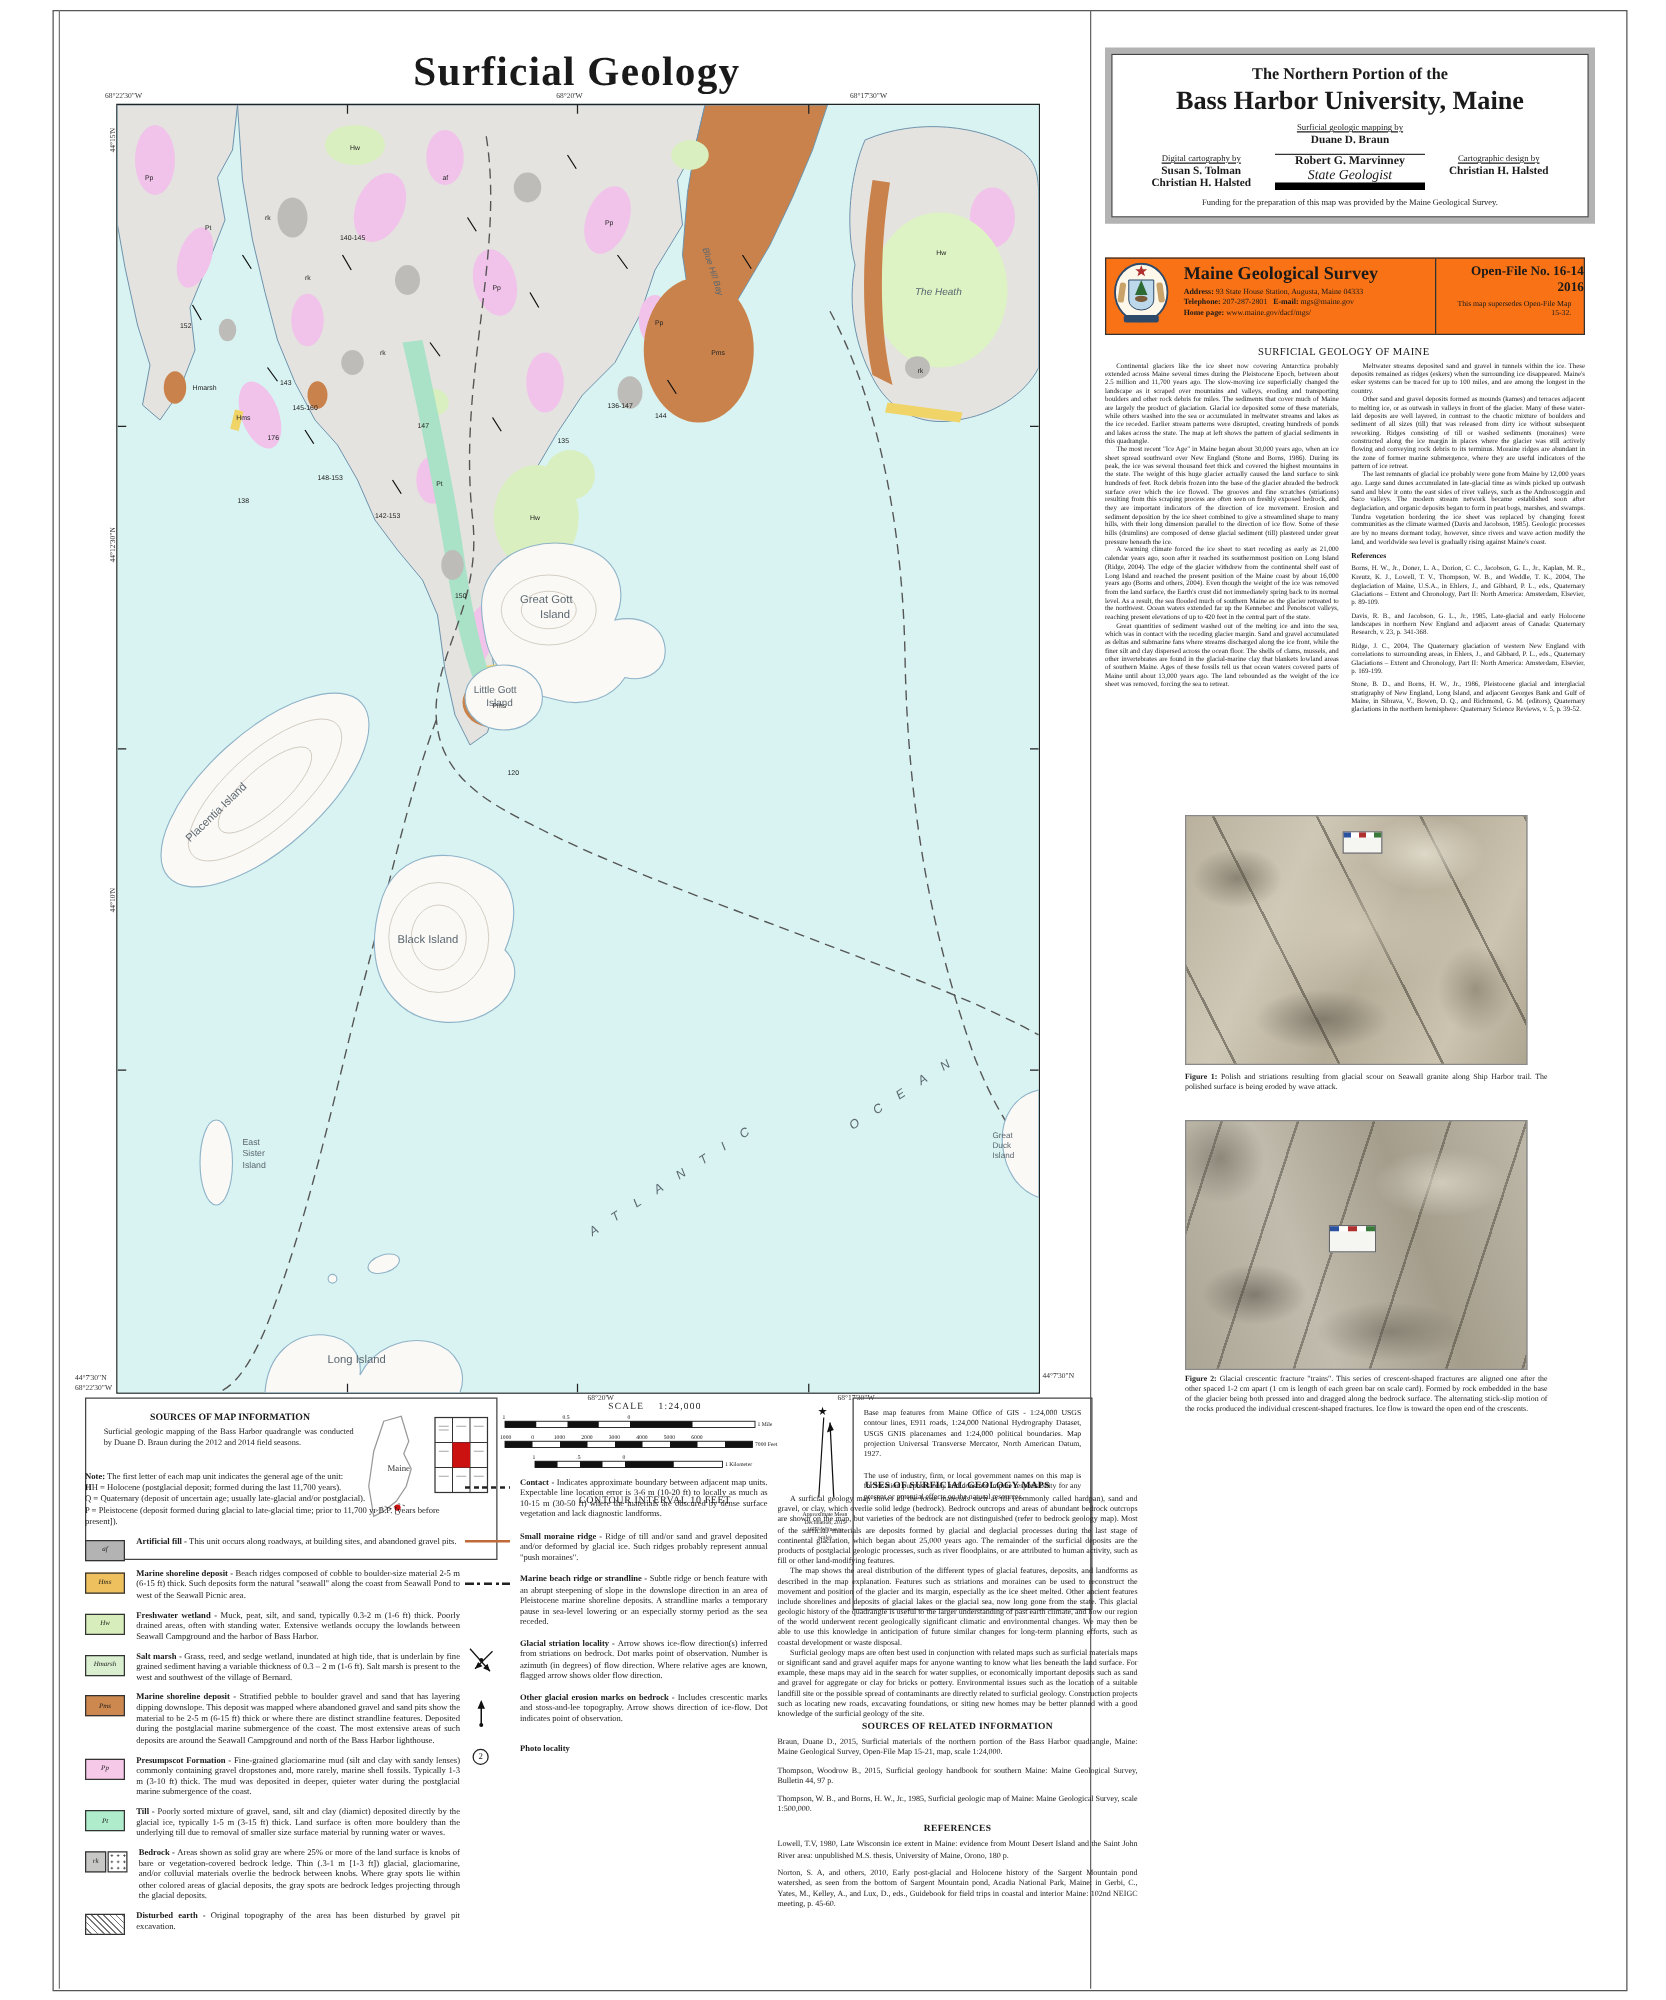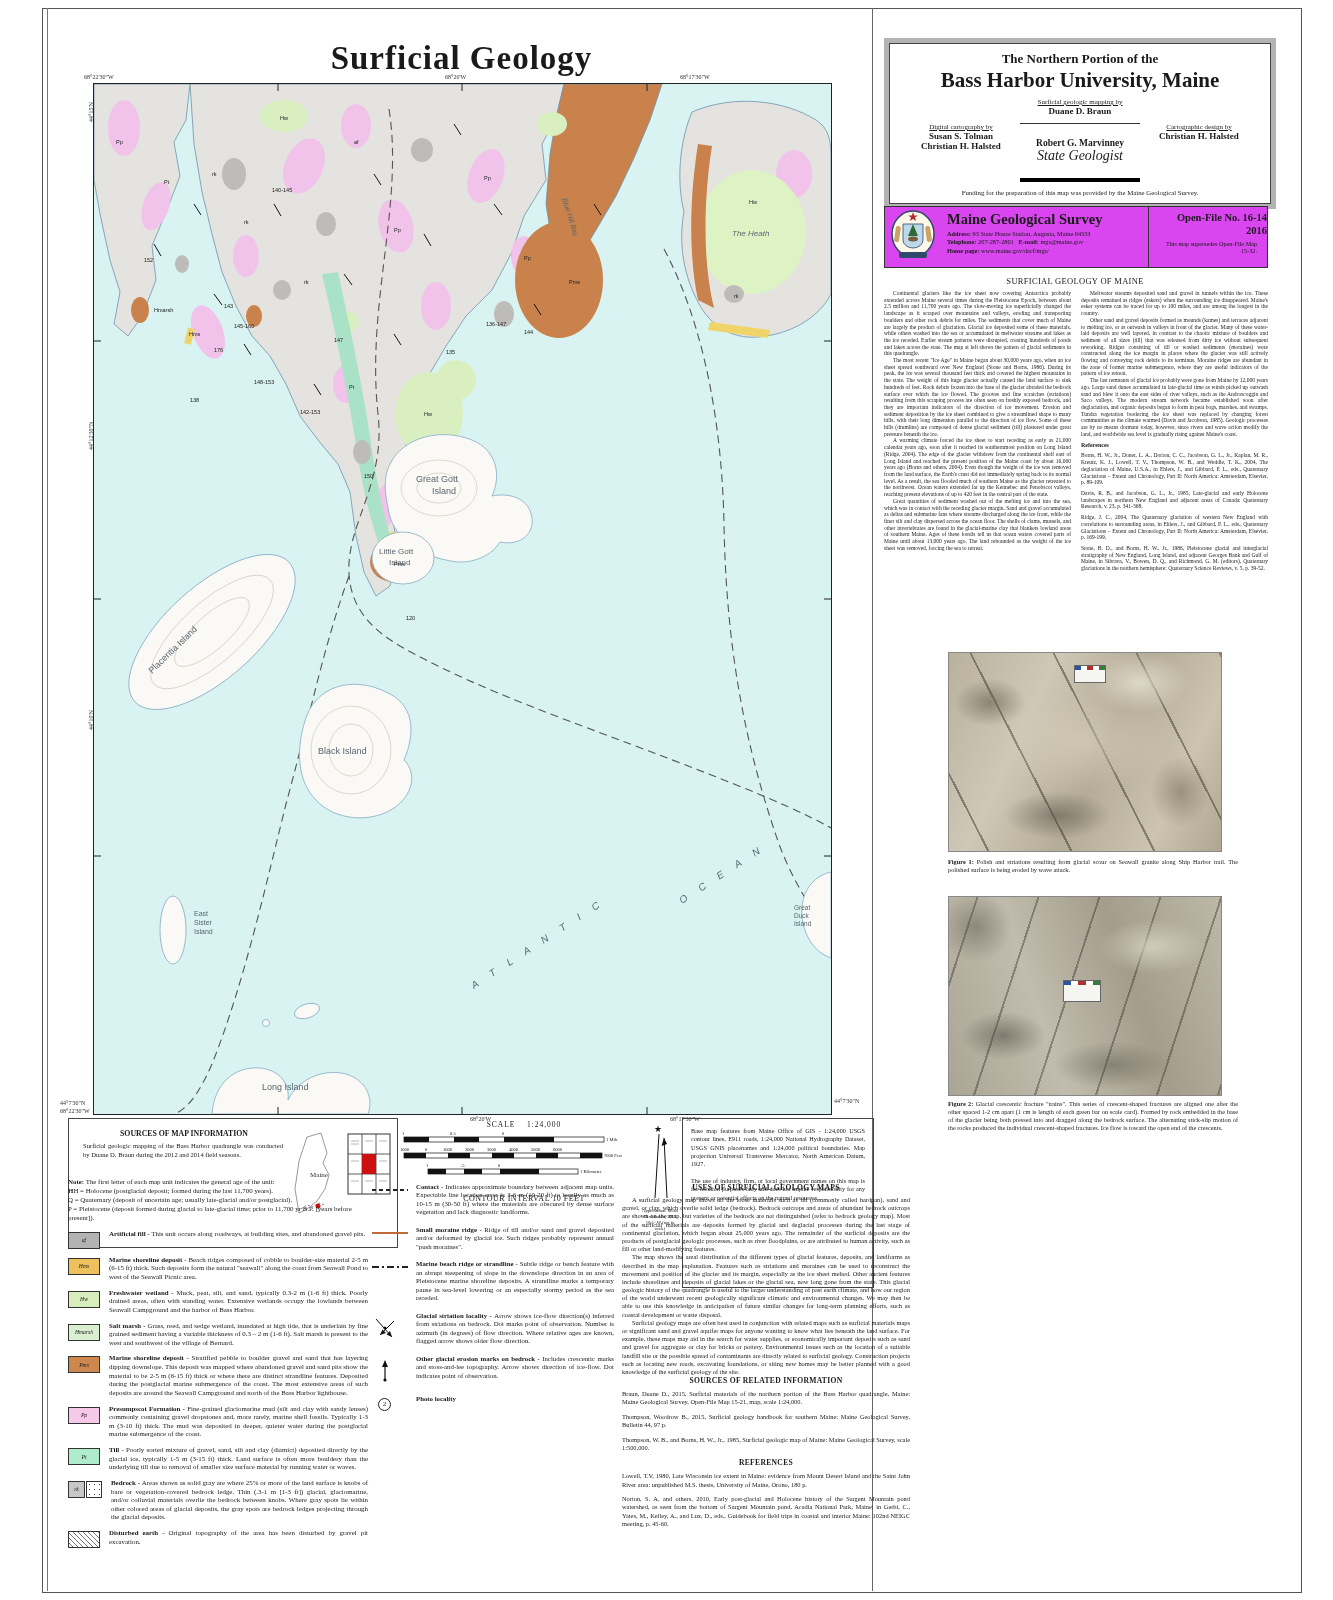--- a/index.html
+++ b/index.html
@@ -18,25 +18,25 @@
 
   
   #headerbox{left:884px;top:38px;width:382px;border:5px solid #b3b3b3;background:#fff;}
   #headerbox .inner{border:1px solid #444;padding:7px 6px 5px 6px;text-align:center;}
   .ht1{font-size:13px;font-weight:bold;}
   .ht2{font-size:21px;font-weight:bold;margin-top:1px;}
   .lbl-u{font-size:7px;text-decoration:underline;margin-top:5px;}
   .name-b{font-size:9px;font-weight:bold;}
   .hcols{display:flex;justify-content:space-between;margin-top:7px;padding:0 10px;}
   .hcol{width:110px;}
-  .hmid{width:120px;border-top:1px solid #333;border-bottom:4px solid #000000;padding:14px 0;}
-  .sg-it{font-size:14px;font-style:italic;}
+  .hmid{width:120px;border-top:1px solid #333;border-bottom:6px solid #000000;padding:0 0;}
+  .sg-it{font-size:11px;font-style:italic;}
   .fund{font-size:6.8px;margin-top:7px;margin-bottom:2px;}
 
-  #surveybox{left:884px;top:206px;width:382px;height:60px;border:1px solid #333;display:flex;background:#d946ef;}
+  #surveybox{left:884px;top:206px;width:382px;height:60px;border:1px solid #333;display:flex;background:#f97316;}
   .seal{width:52px;padding:3px 2px 2px 6px;}
   .svy-mid{flex:1;padding:4px 4px 2px 2px;}
   .svy-name{font-size:14.5px;font-weight:bold;}
   .svy-line{font-size:6.3px;margin-top:1.5px;}
   .svy-line b{font-weight:bold;}
   .svy-right{width:118px;border-left:1px solid #333;text-align:right;padding-top:5px;}
   .of1{font-size:10.5px;font-weight:bold;}
   .of2{font-size:10.5px;font-weight:bold;margin-top:2px;}
   .of3{font-size:6.2px;margin-top:4px;padding:0 10px;}
 

